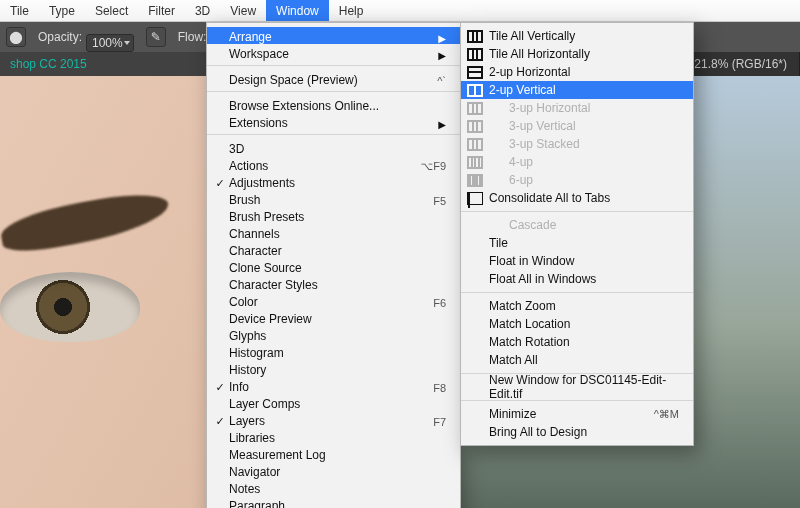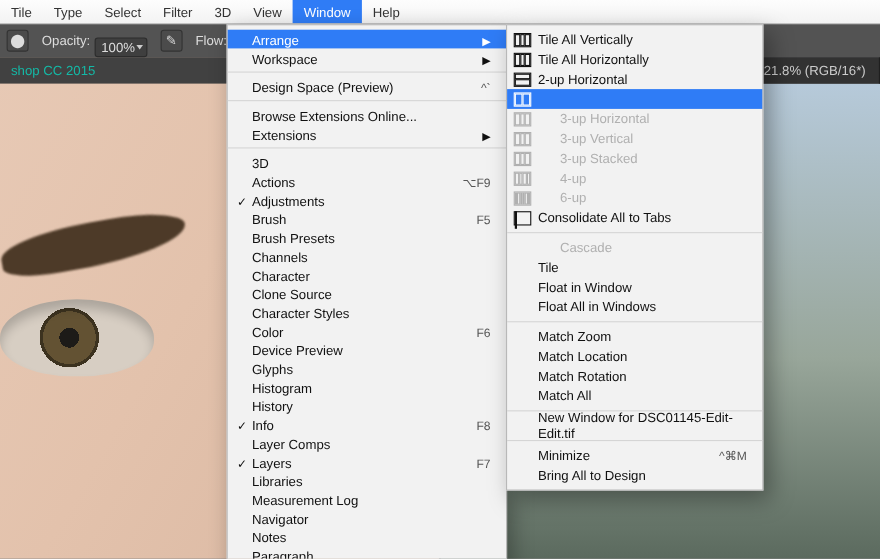--- a/index.html
+++ b/index.html
@@ -235,20 +235,21 @@
         <span></span>
         <span></span>
       </span>
       <span class="lbl">2-up Horizontal</span>
     </div>
     <div class="sm-row highlight">
       <span class="ic" style="flex-direction: row;">
         <span></span>
         <span></span>
       </span>
+      <span class="lbl">2-up Vertical</span>
     </div>
     <div class="sm-row disabled">
       <span class="ic">
         <span></span>
         <span></span>
         <span></span>
       </span>
       <span class="lbl">3-up Horizontal</span>
     </div>
     <div class="sm-row disabled">

